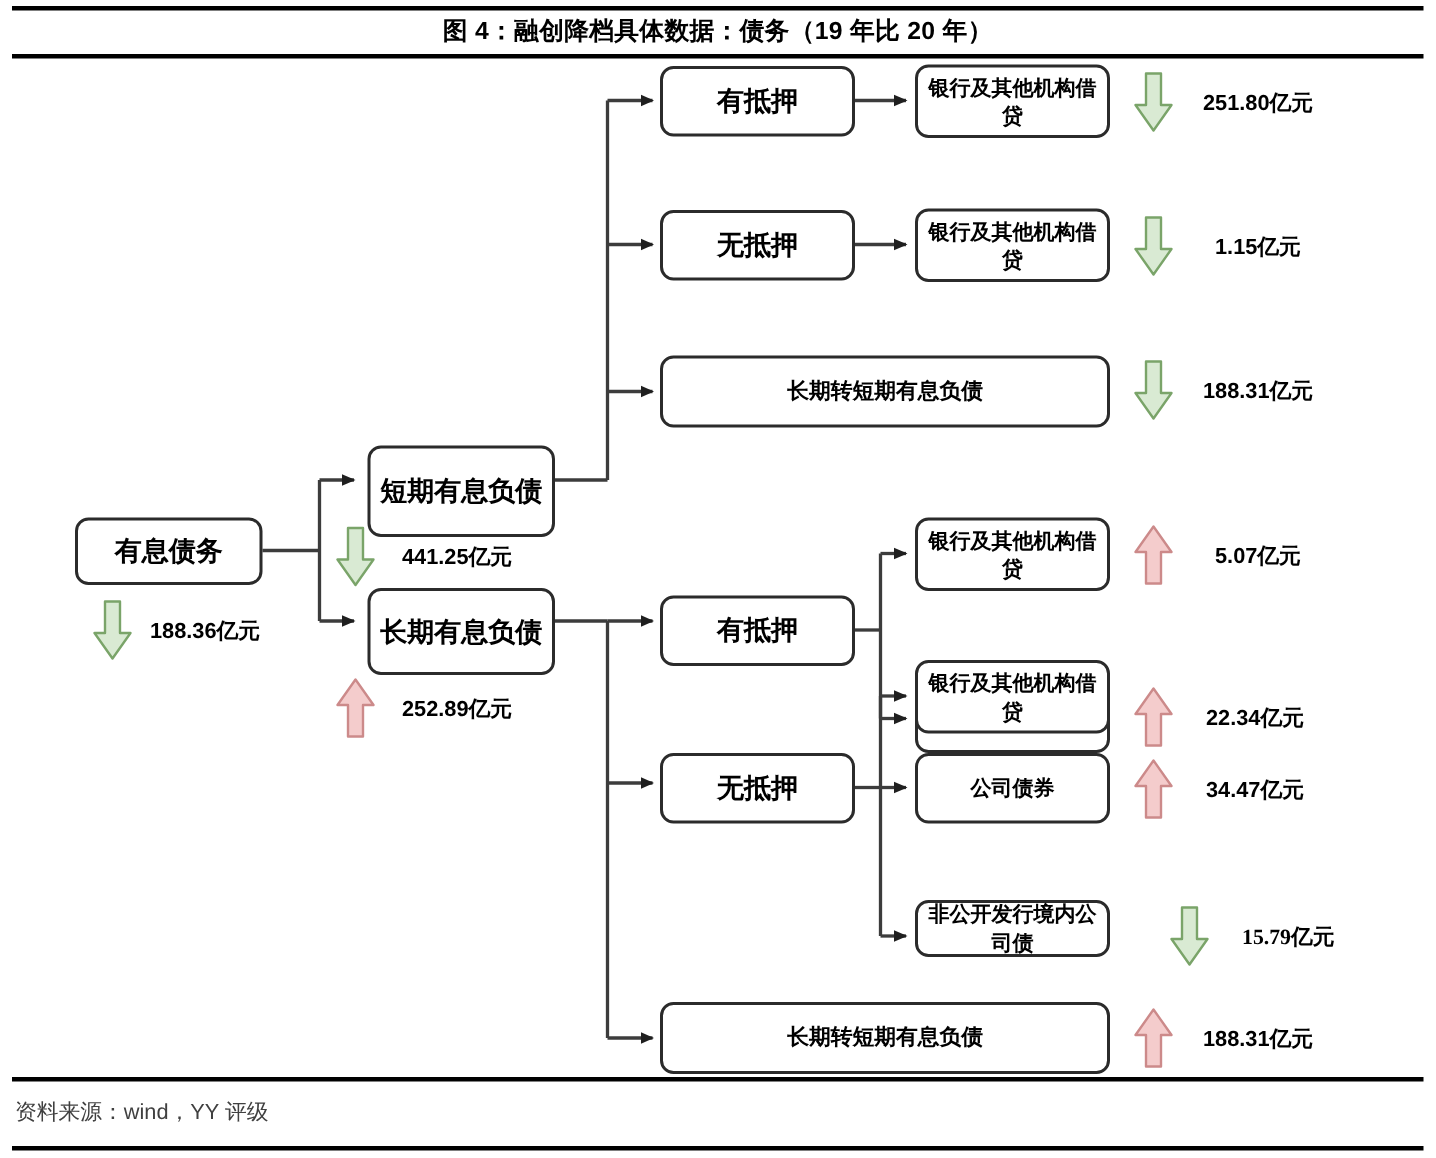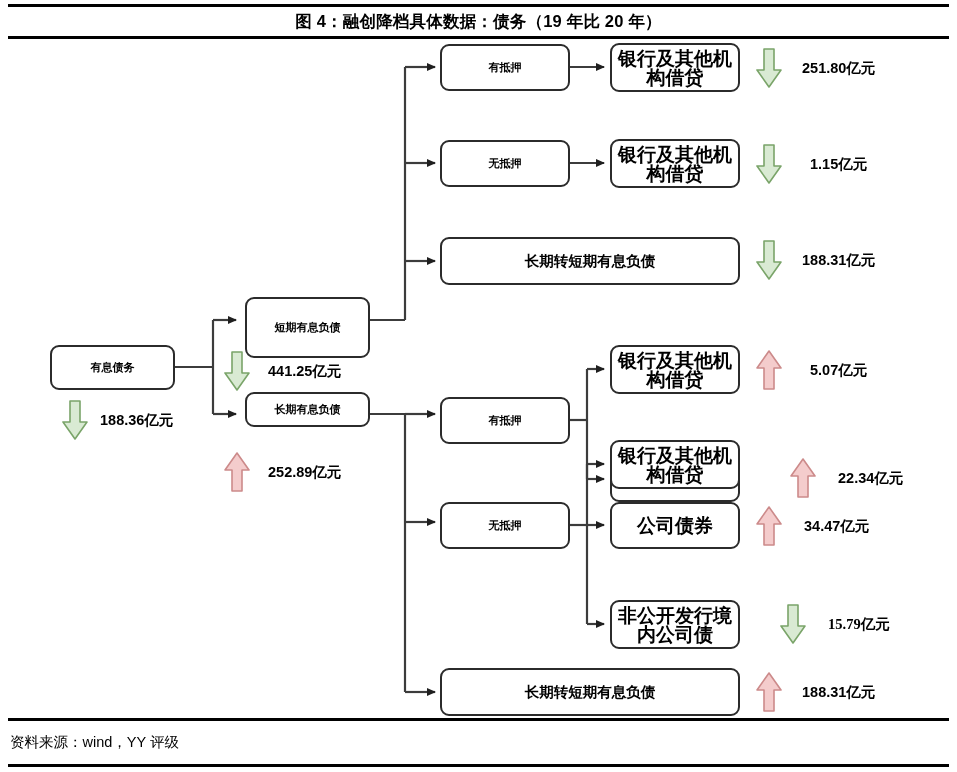--- a/index.html
+++ b/index.html
@@ -21,42 +21,42 @@
 
   #chart-title{
     position:absolute;left:0;top:8px;width:957px;
     text-align:center;
     font-size:16.5px;font-weight:bold;color:#000;
     letter-spacing:.2px;
     line-height:26px;
   }
   #source-note{
     position:absolute;left:10px;top:728px;
-    font-size:14.5px;color:#000000;
+    font-size:14.5px;color:#404040;
     line-height:28px;
   }
 
   
   #diagram{position:absolute;left:0;top:39px;width:957px;height:679px;}
   #wires{position:absolute;left:0;top:0;width:957px;height:679px;}
 
   
   .node{
     position:absolute;
     box-sizing:border-box;
     border:2px solid #2b2b2b;
     border-radius:9px;
     background:#ffffff;
     display:flex;align-items:center;justify-content:center;
     text-align:center;
-    font-size:11px;font-weight:bold;color:#000;
+    font-size:18px;font-weight:bold;color:#000;
     line-height:19px;
     padding:0 4px;
   }
-  .node.small{font-size:19px;align-items:center;}
+  .node.small{font-size:14px;align-items:center;}
   .node.wide{font-size:14.5px;}
 
   
   .delta{position:absolute;display:flex;align-items:center;}
   .arrow{
     width:26px;height:42px;position:relative;flex:none;
   }
   .arrow svg{display:block;width:26px;height:42px;}
   .delta-val{
     font-size:14.5px;font-weight:bold;color:#000;
@@ -116,21 +116,21 @@
       </g>
     </svg>
 
     <div class="node" style="left:50px;top:306px;width:125px;height:45px;">
       <span>有息债务</span>
     </div>
 
     <div class="node" style="left:245px;top:258px;width:125px;height:61px;">
       <span>短期有息负债</span>
     </div>
-    <div class="node" style="left:245px;top:353px;width:125px;height:35px;">
+    <div class="node" style="left:245px;top:353px;width:125px;height:58px;">
       <span>长期有息负债</span>
     </div>
 
     <div class="node" style="left:440px;top:5px;width:130px;height:47px;">
       <span>有抵押</span>
     </div>
     <div class="node" style="left:440px;top:101px;width:130px;height:47px;">
       <span>无抵押</span>
     </div>
     <div class="node wide" style="left:440px;top:198px;width:300px;height:48px;">
@@ -160,21 +160,21 @@
     <div class="node small" style="left:610px;top:416px;width:130px;height:47px;">
       <span>优先票据</span>
     </div>
 
     <div class="node small" style="left:610px;top:401px;width:130px;height:49px;">
       <span>银行及其他机构借贷</span>
     </div>
     <div class="node small" style="left:610px;top:463px;width:130px;height:47px;">
       <span>公司债券</span>
     </div>
-    <div class="node small" style="left:610px;top:561px;width:130px;height:49px;">
+    <div class="node small" style="left:610px;top:561px;width:130px;height:38px;">
       <span>非公开发行境内公司债</span>
     </div>
 
     <div class="delta" style="left:62px;top:360px;">
       <span class="arrow">
         <svg viewBox="0 0 26 42">
             <path d="M8,2 L18,2 L18,23 L25,23 L13,40 L1,23 L8,23 Z" fill="#d9ead3" stroke="#7aa469" stroke-width="1.6" stroke-linejoin="round"></path>
           </svg>
       </span>
       <span class="delta-val" style="margin-left:12px;">188.36亿元</span>
@@ -227,21 +227,21 @@
 
     <div class="delta" style="left:756px;top:310px;">
       <span class="arrow">
         <svg viewBox="0 0 26 42">
             <path d="M13,2 L25,19 L18,19 L18,40 L8,40 L8,19 L1,19 Z" fill="#f4cccc" stroke="#cc8a8a" stroke-width="1.6" stroke-linejoin="round"></path>
           </svg>
       </span>
       <span class="delta-val" style="margin-left:28px;">5.07亿元</span>
     </div>
 
-    <div class="delta" style="left:790px;top:418px;">
+    <div class="delta" style="left:756px;top:418px;">
       <span class="arrow">
         <svg viewBox="0 0 26 42">
             <path d="M13,2 L25,19 L18,19 L18,40 L8,40 L8,19 L1,19 Z" fill="#f4cccc" stroke="#cc8a8a" stroke-width="1.6" stroke-linejoin="round"></path>
           </svg>
       </span>
       <span class="delta-val" style="margin-left:22px;">22.34亿元</span>
     </div>
 
 
     <div class="delta" style="left:756px;top:466px;">

